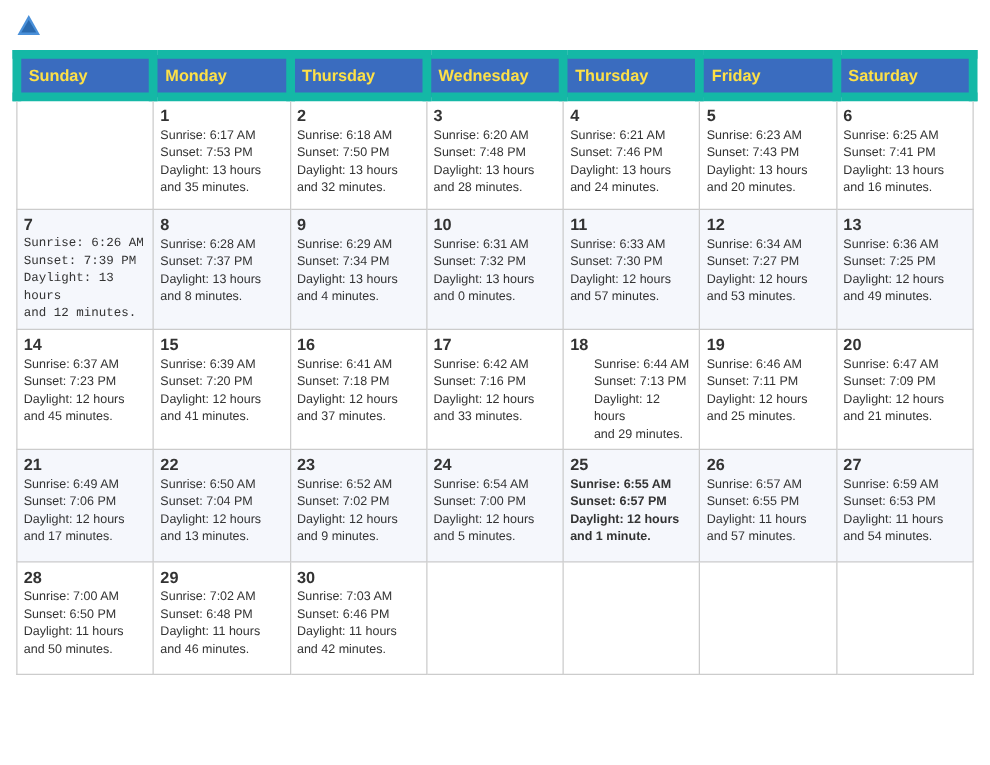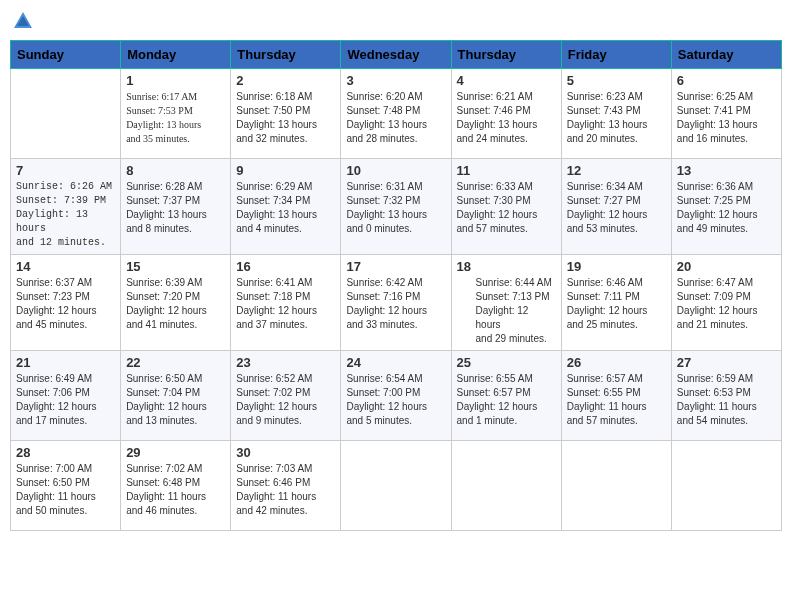--- a/index.html
+++ b/index.html
@@ -52,26 +52,26 @@
       font-size: 14px;
       color: #555;
     }
     table {
       width: 100%;
       border-collapse: collapse;
       table-layout: fixed;
     }
     th {
       background-color: #3a6cbf;
-      color: #000000;
+      color: #fde047;
       text-align: left;
       padding: 6px 6px;
       font-size: 13px;
       font-weight: bold;
-      border: 1px solid #14b8a6;
+      border: 7px solid #14b8a6;
     }
     td {
       border: 1px solid #ccc;
       vertical-align: top;
       padding: 4px 5px;
       font-size: 10.5px;
       color: #333;
       height: 90px;
     }
     .day-num {
@@ -125,21 +125,21 @@
         <th>Thursday</th>
         <th>Friday</th>
         <th>Saturday</th>
       </tr>
   </thead>
   <tbody id="calendar-body">
       <tr>
         <td class="empty-cell"></td>
         <td>
           <div class="day-num">1</div>
-          <div class="day-info" style="white-space: pre-line; font-family: Liberation Serif, serif;">Sunrise: 6:17 AM
+          <div class="day-info" style="white-space: pre-line;">Sunrise: 6:17 AM
 Sunset: 7:53 PM
 Daylight: 13 hours
 and 35 minutes.</div>
         </td>
         <td>
           <div class="day-num">2</div>
           <div class="day-info" style="white-space: pre-line;">Sunrise: 6:18 AM
 Sunset: 7:50 PM
 Daylight: 13 hours
 and 32 minutes.</div>
@@ -299,21 +299,21 @@
         </td>
         <td>
           <div class="day-num">24</div>
           <div class="day-info" style="white-space: pre-line;">Sunrise: 6:54 AM
 Sunset: 7:00 PM
 Daylight: 12 hours
 and 5 minutes.</div>
         </td>
         <td>
           <div class="day-num">25</div>
-          <div class="day-info" style="white-space: pre-line;">Sunrise: 6:55 AM
+          <div class="day-info" style="white-space: pre-line; font-weight: bold;">Sunrise: 6:55 AM
 Sunset: 6:57 PM
 Daylight: 12 hours
 and 1 minute.</div>
         </td>
         <td>
           <div class="day-num">26</div>
           <div class="day-info" style="white-space: pre-line;">Sunrise: 6:57 AM
 Sunset: 6:55 PM
 Daylight: 11 hours
 and 57 minutes.</div>

